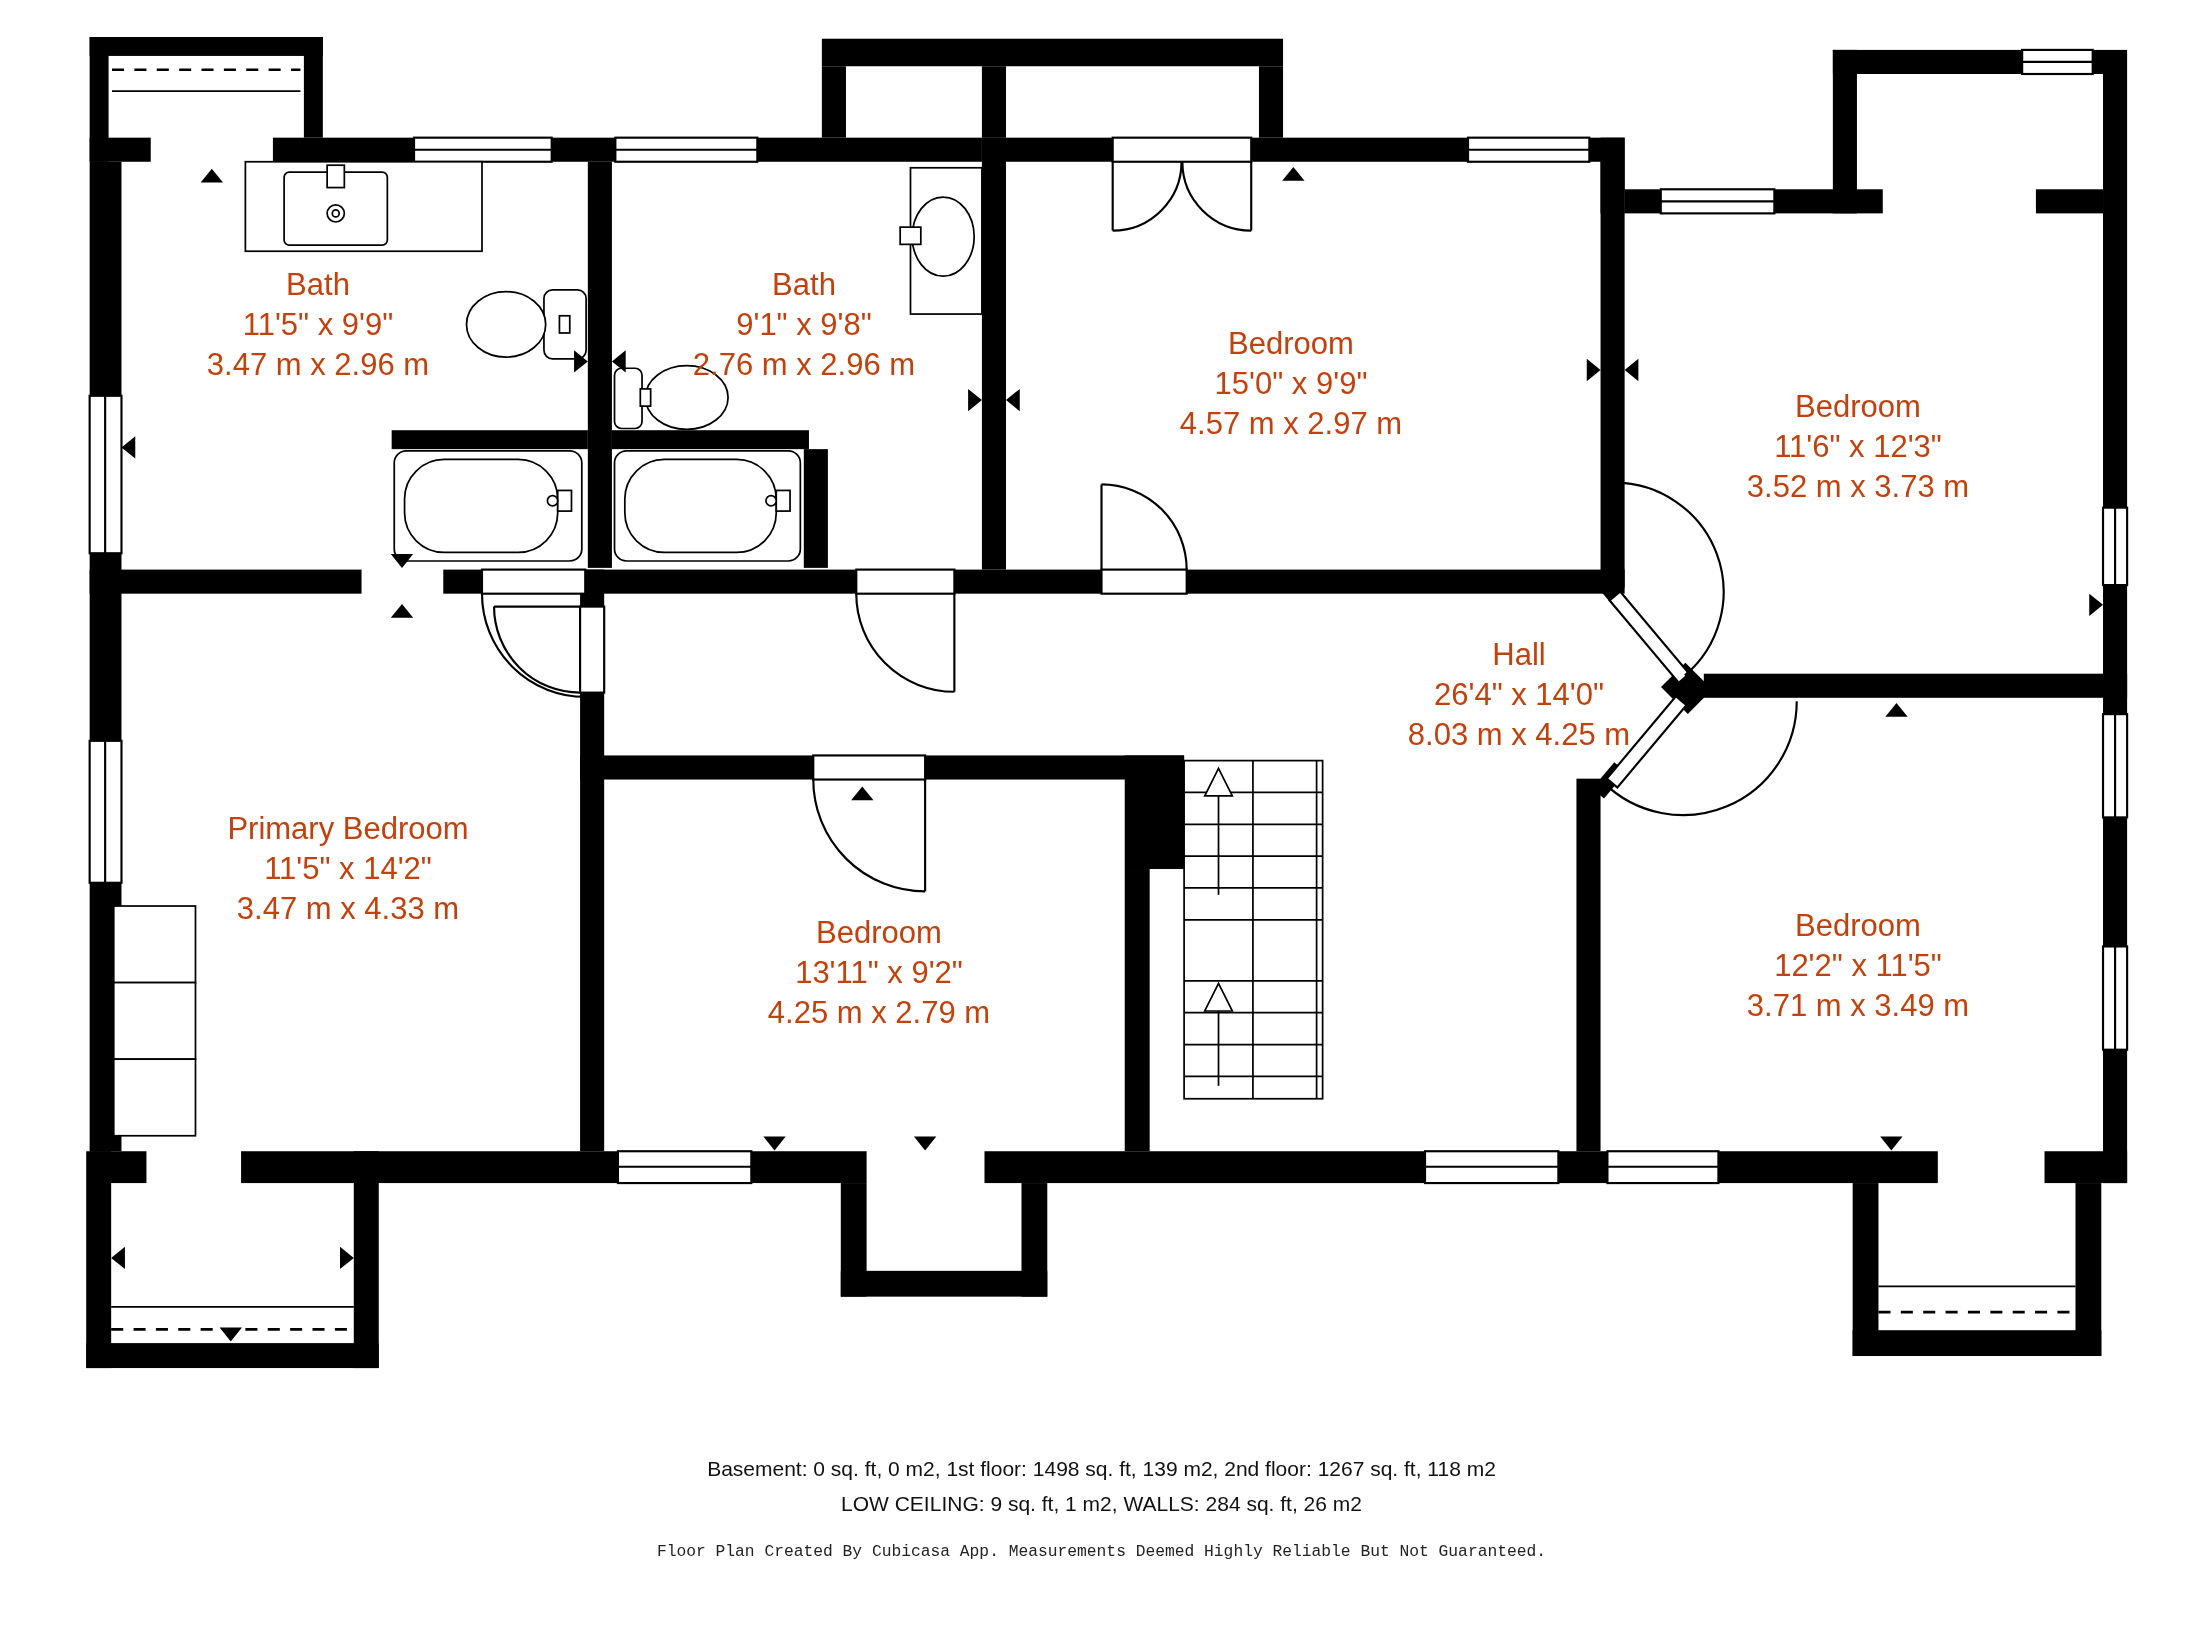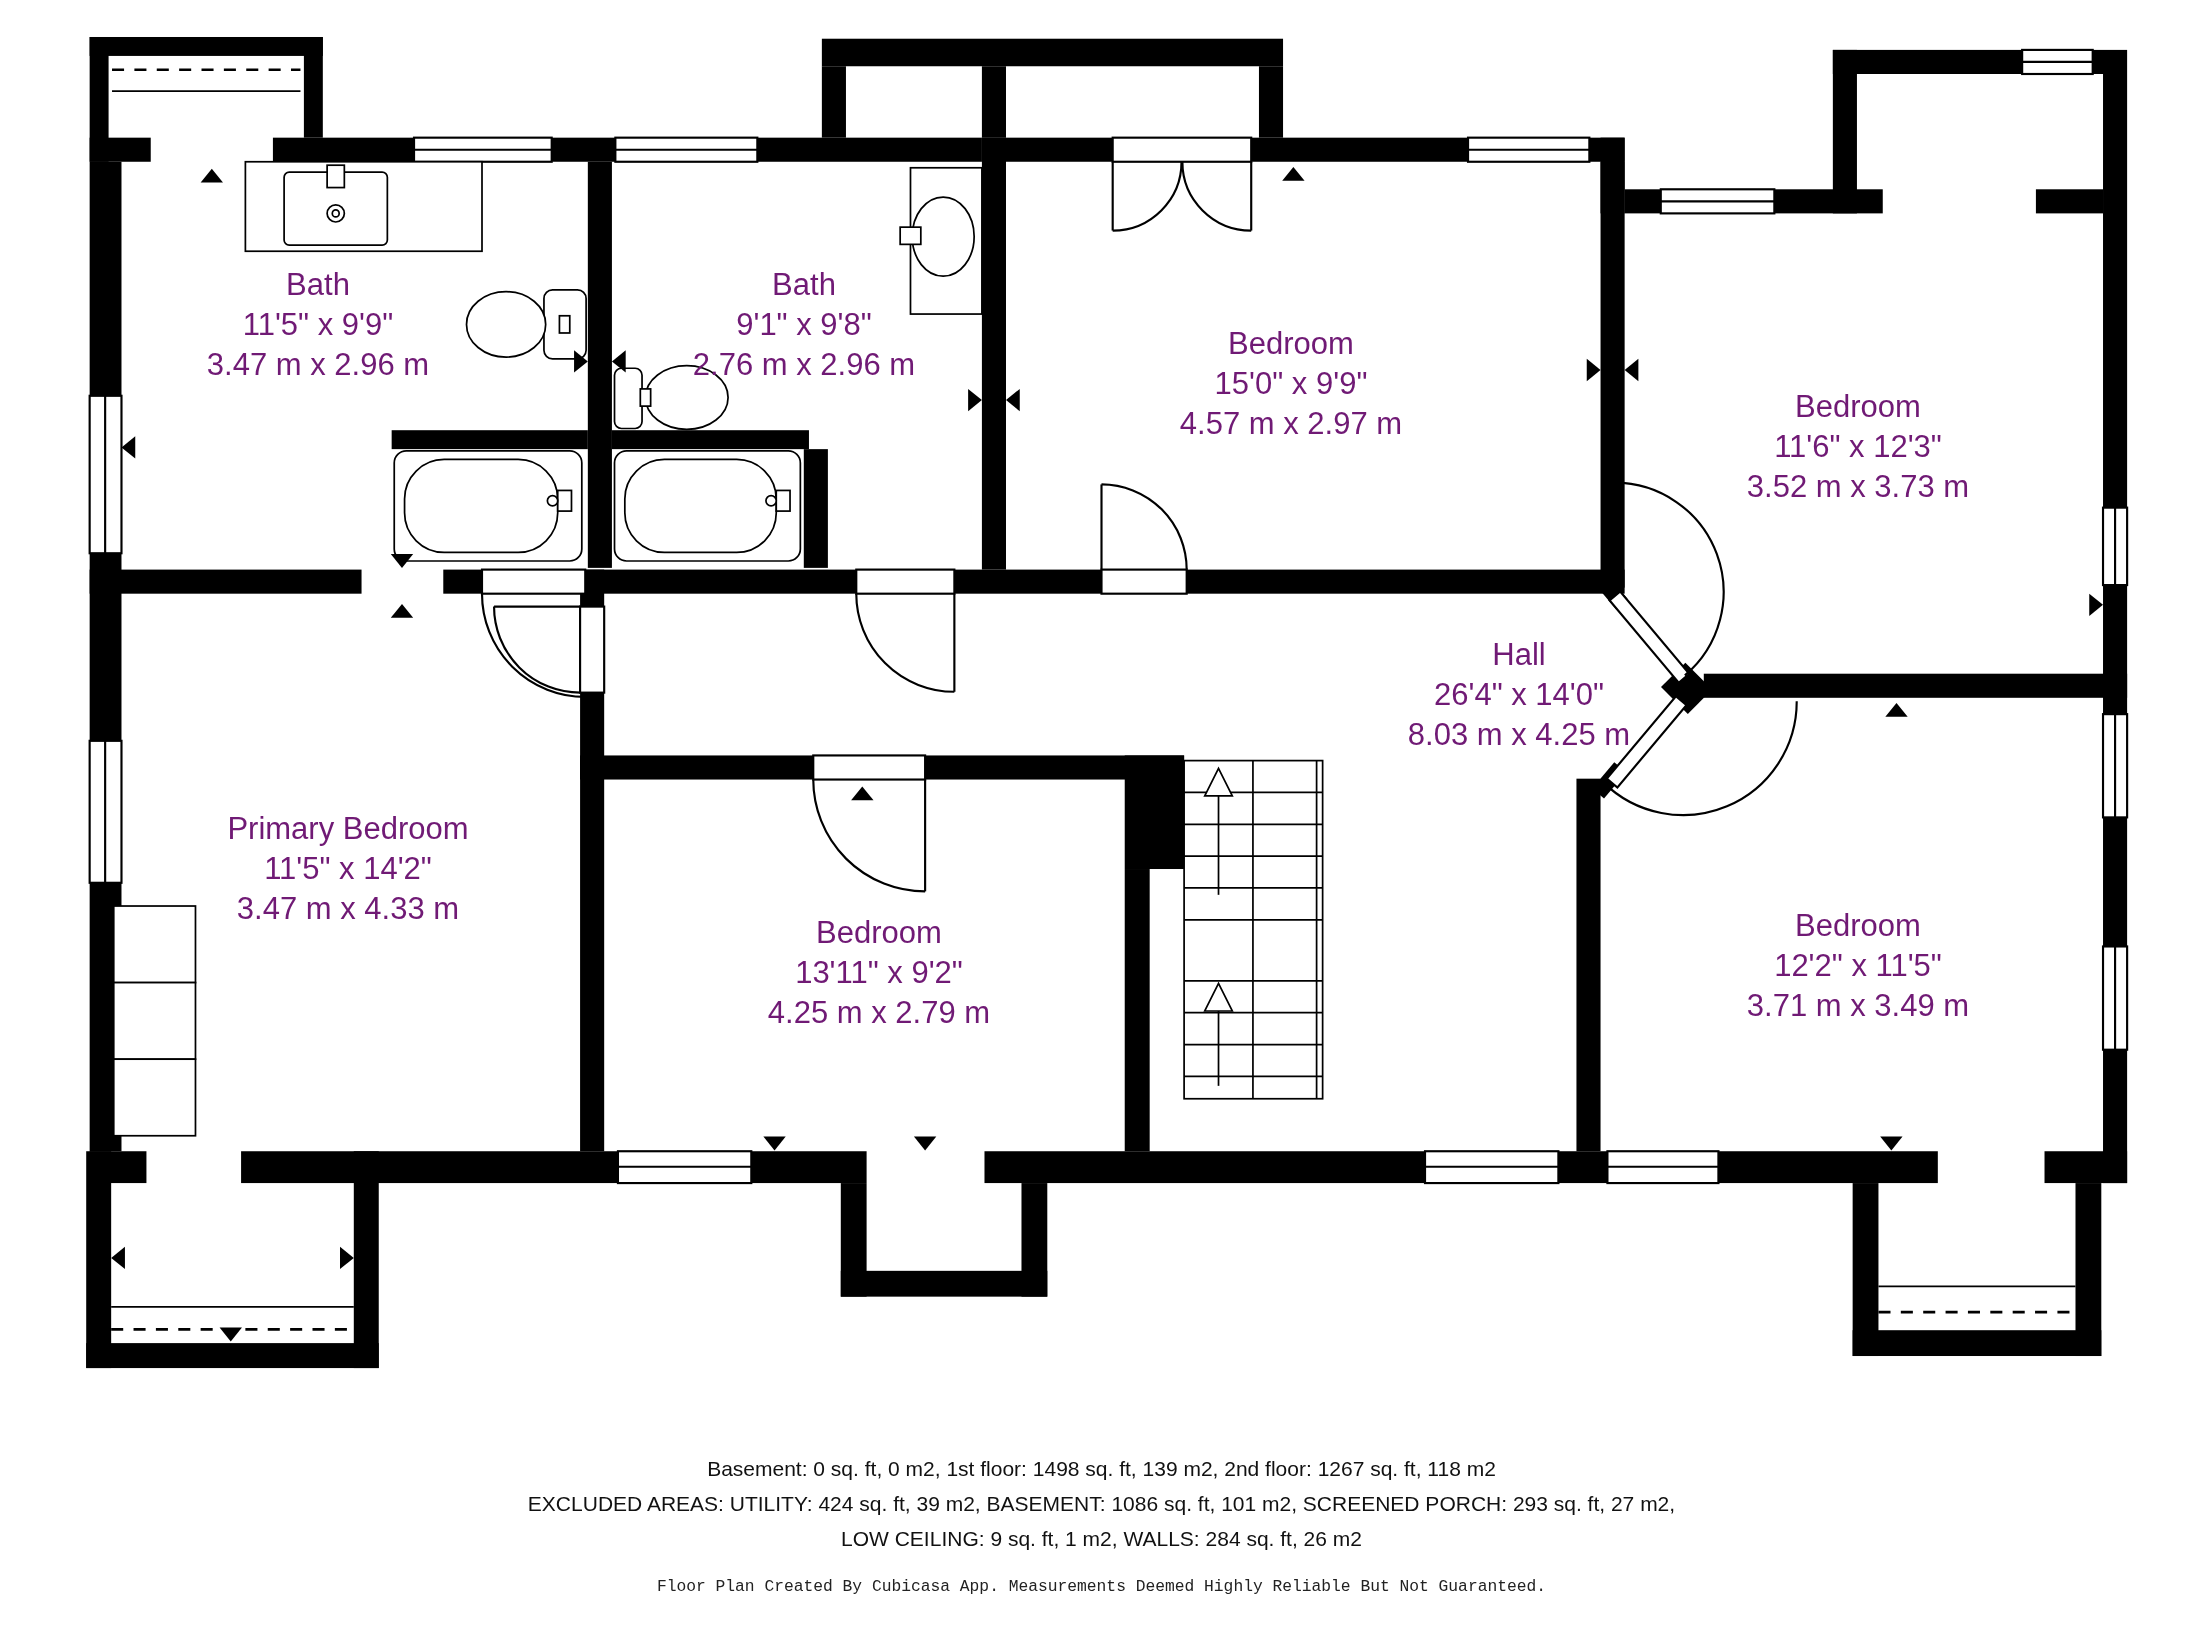--- a/index.html
+++ b/index.html
@@ -1,20 +1,20 @@
 <!DOCTYPE html>
 <html style="font-size:13.8px"><head>
 <meta charset="utf-8">
 <style>
   html,body{margin:0;padding:0;background:#ffffff;}
   #page{position:relative;width:2203px;height:1652px;background:#fff;overflow:hidden;
         font-family:"Liberation Sans", sans-serif;}
   #plan-svg{position:absolute;left:0;top:0;}
   .room-label{position:absolute;transform:translate(-50%,-50%);text-align:center;
-      color:#701a75;font-size:31px;line-height:40px;white-space:nowrap;}
+      color:#c2410c;font-size:31px;line-height:40px;white-space:nowrap;}
   .summary{position:absolute;left:0;top:1451px;width:100%;text-align:center;color:#111;}
   .s-total{font-size:33px;font-weight:bold;line-height:43px;}
   .s-line{font-size:21px;line-height:35px;}
   .s-footer{font-size:16.3px;margin-top:20.6px;color:#222;font-family:Liberation Mono, monospace;}
 </style>
 </head>
 <body>
 
 <div id="page">
 
@@ -357,19 +357,18 @@
     <div>4.25 m x 2.79 m</div>
   </div>
   <div class="room-label" style="left:1858px;top:966px">
     <div>Bedroom</div>
     <div>12'2" x 11'5"</div>
     <div>3.71 m x 3.49 m</div>
   </div>
 
   <div class="summary">
     <div class="s-line">Basement: 0 sq. ft, 0 m2, 1st floor: 1498 sq. ft, 139 m2, 2nd floor: 1267 sq. ft, 118 m2</div>
-    <div class="s-line">EXCLUDED AREAS: UTILITY: 424 sq. ft, 39 m2, BASEMENT: 1086 sq. ft, 101 m2, SCREENED PORCH: 293 sq. ft, 27 m2,</div>
     <div class="s-line">LOW CEILING: 9 sq. ft, 1 m2, WALLS: 284 sq. ft, 26 m2</div>
     <div class="s-footer">Floor Plan Created By Cubicasa App. Measurements Deemed Highly Reliable But Not Guaranteed.</div>
   </div>
 
 </div>
 
 
 </body></html>

